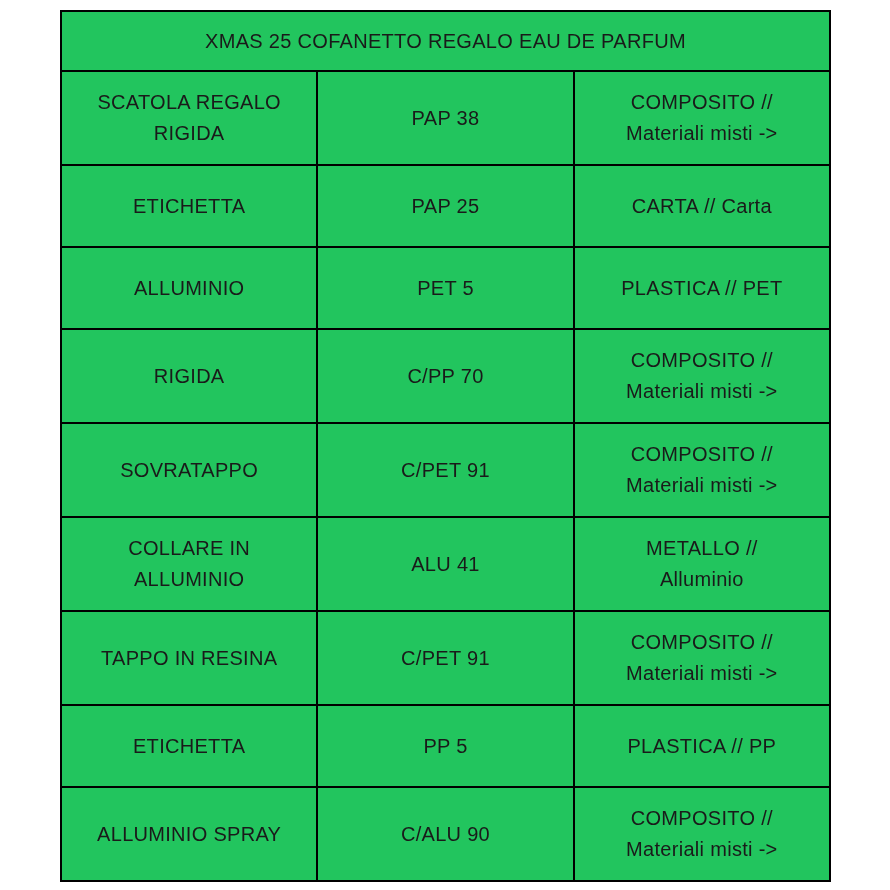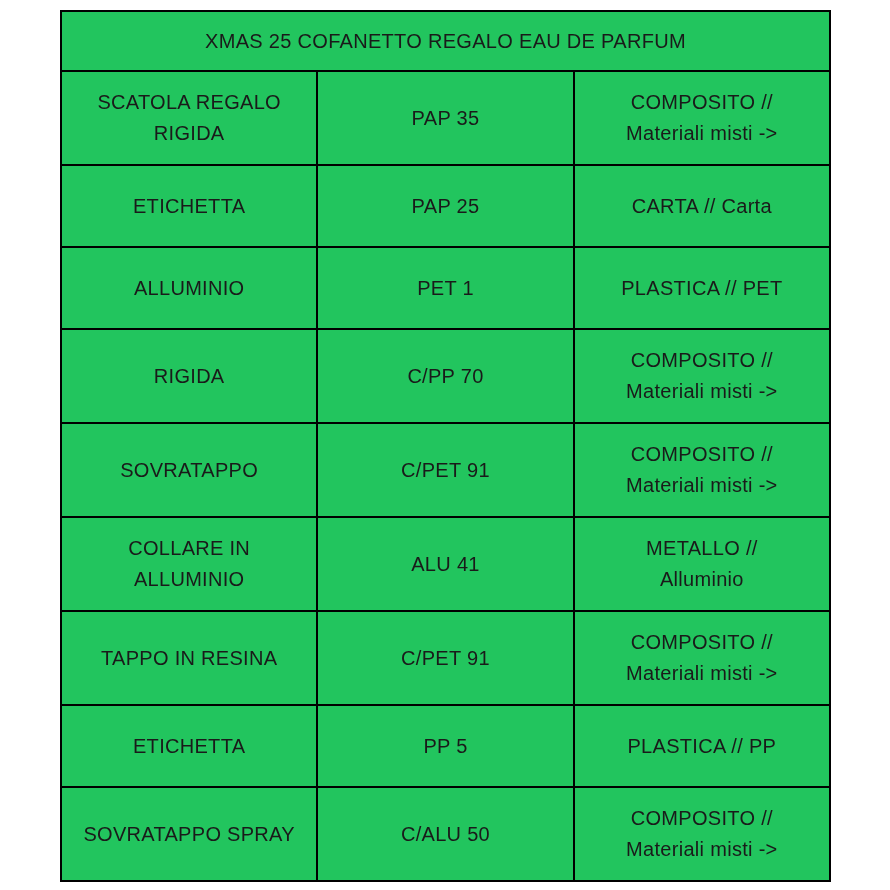--- a/index.html
+++ b/index.html
@@ -58,34 +58,34 @@
       </colgroup>
 
     <tbody>
         <tr>
       <td colspan="3" class="header-cell">XMAS 25 COFANETTO REGALO EAU DE PARFUM</td>
     </tr>
 
     <tr class="r-tall">
       <td>SCATOLA REGALO
 RIGIDA</td>
-      <td>PAP 35</td>
+      <td>PAP 38</td>
       <td>COMPOSITO //
 Materiali misti -&gt;</td>
     </tr>
 
     <tr class="r-short">
       <td>ETICHETTA</td>
       <td>PAP 25</td>
       <td>CARTA // Carta</td>
     </tr>
 
     <tr class="r-short">
       <td>ALLUMINIO</td>
-      <td>PET 1</td>
+      <td>PET 5</td>
       <td>PLASTICA // PET</td>
     </tr>
 
     <tr class="r-tall">
       <td>RIGIDA</td>
       <td>C/PP 70</td>
       <td>COMPOSITO //
 Materiali misti -&gt;</td>
     </tr>
 
@@ -111,20 +111,20 @@
 Materiali misti -&gt;</td>
     </tr>
 
     <tr class="r-short">
       <td>ETICHETTA</td>
       <td>PP 5</td>
       <td>PLASTICA // PP</td>
     </tr>
 
     <tr class="r-tall">
-      <td>SOVRATAPPO SPRAY</td>
-      <td>C/ALU 50</td>
+      <td>ALLUMINIO SPRAY</td>
+      <td>C/ALU 90</td>
       <td>COMPOSITO //
 Materiali misti -&gt;</td>
     </tr>
   </tbody>
     </table>
 </div>
 
 </body></html>

